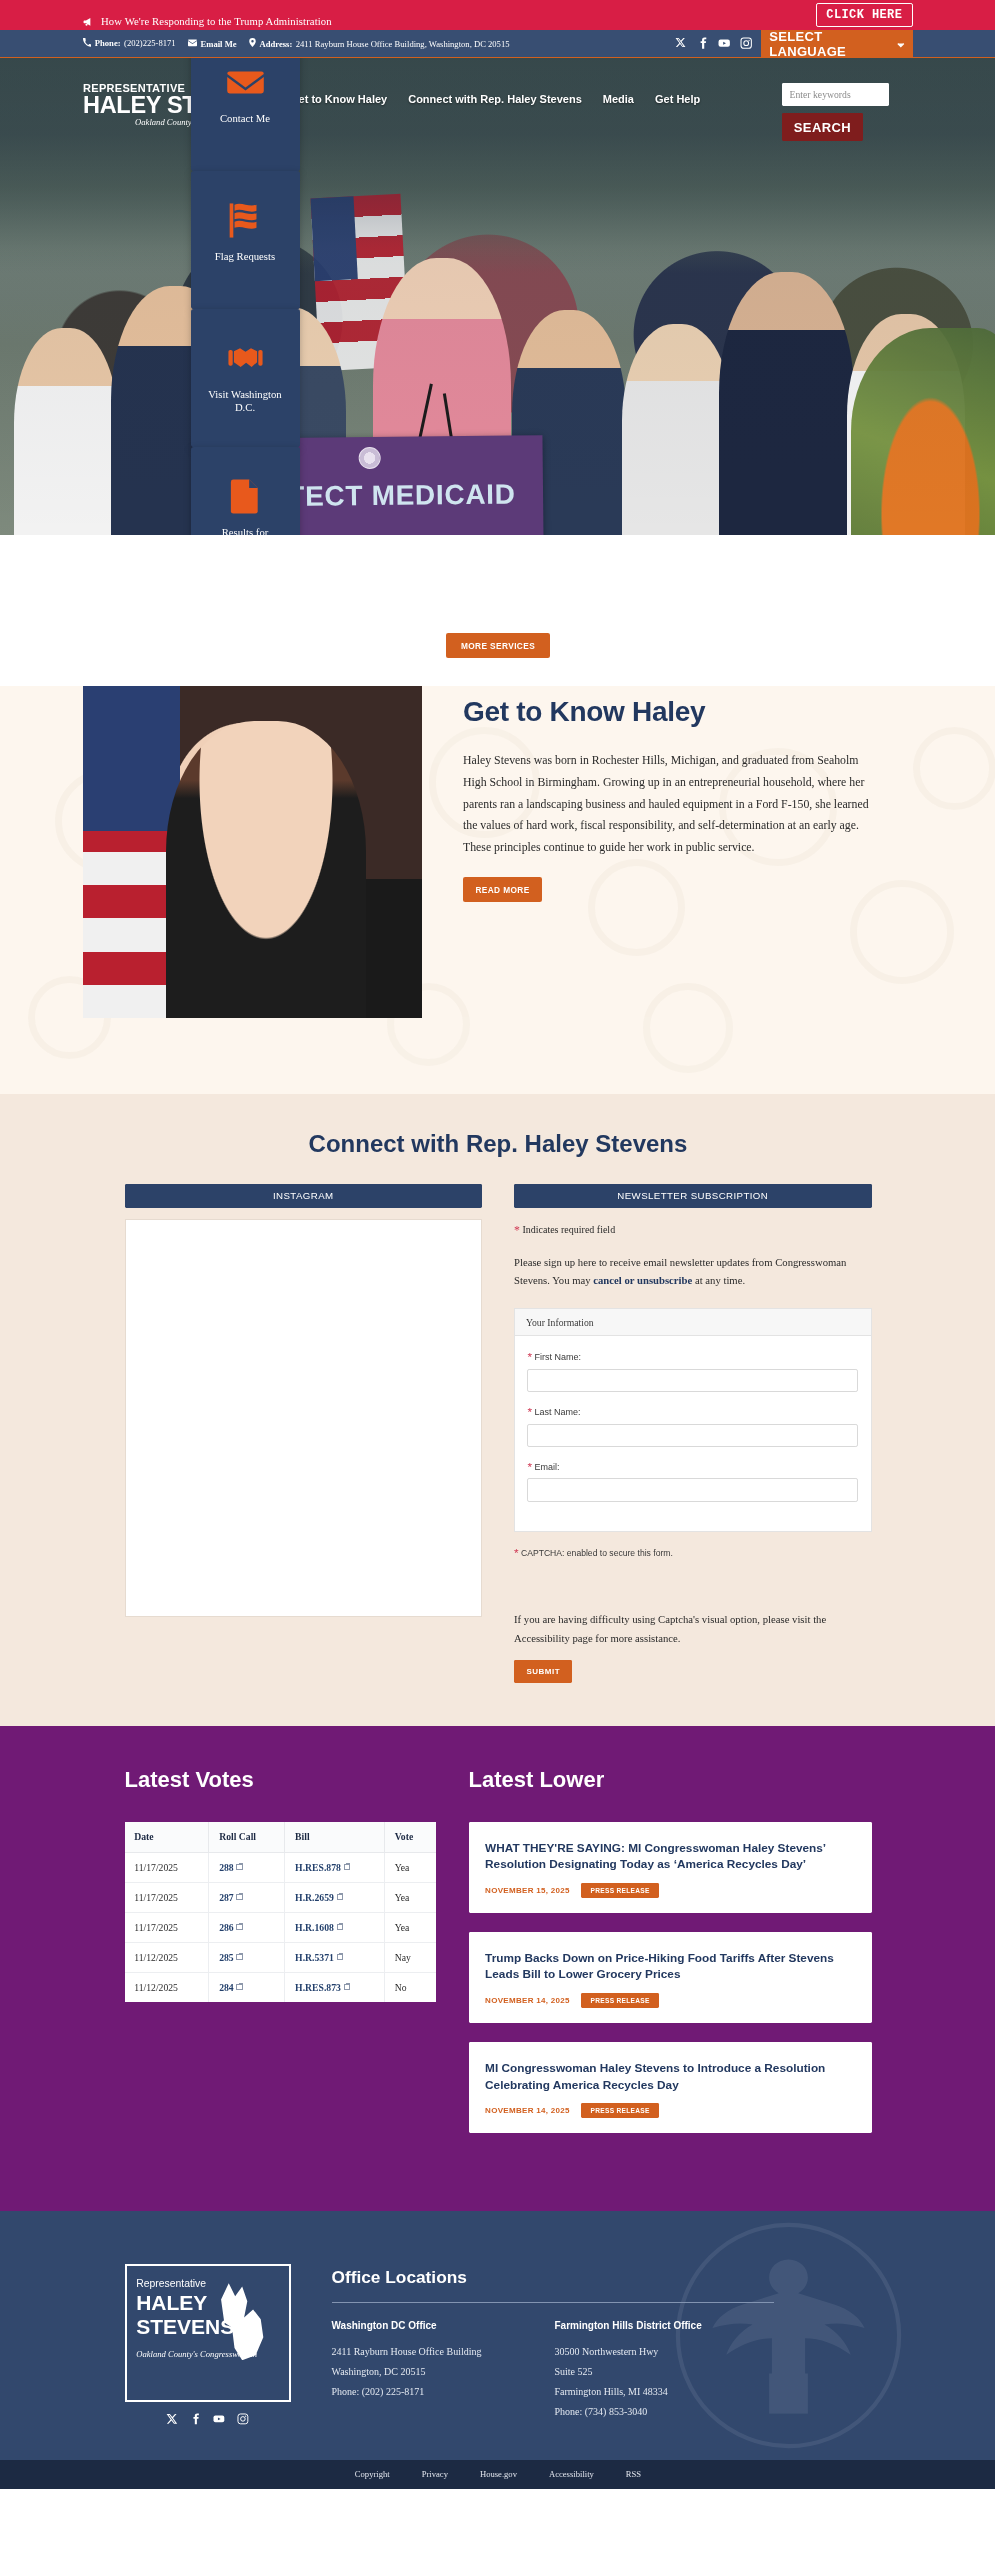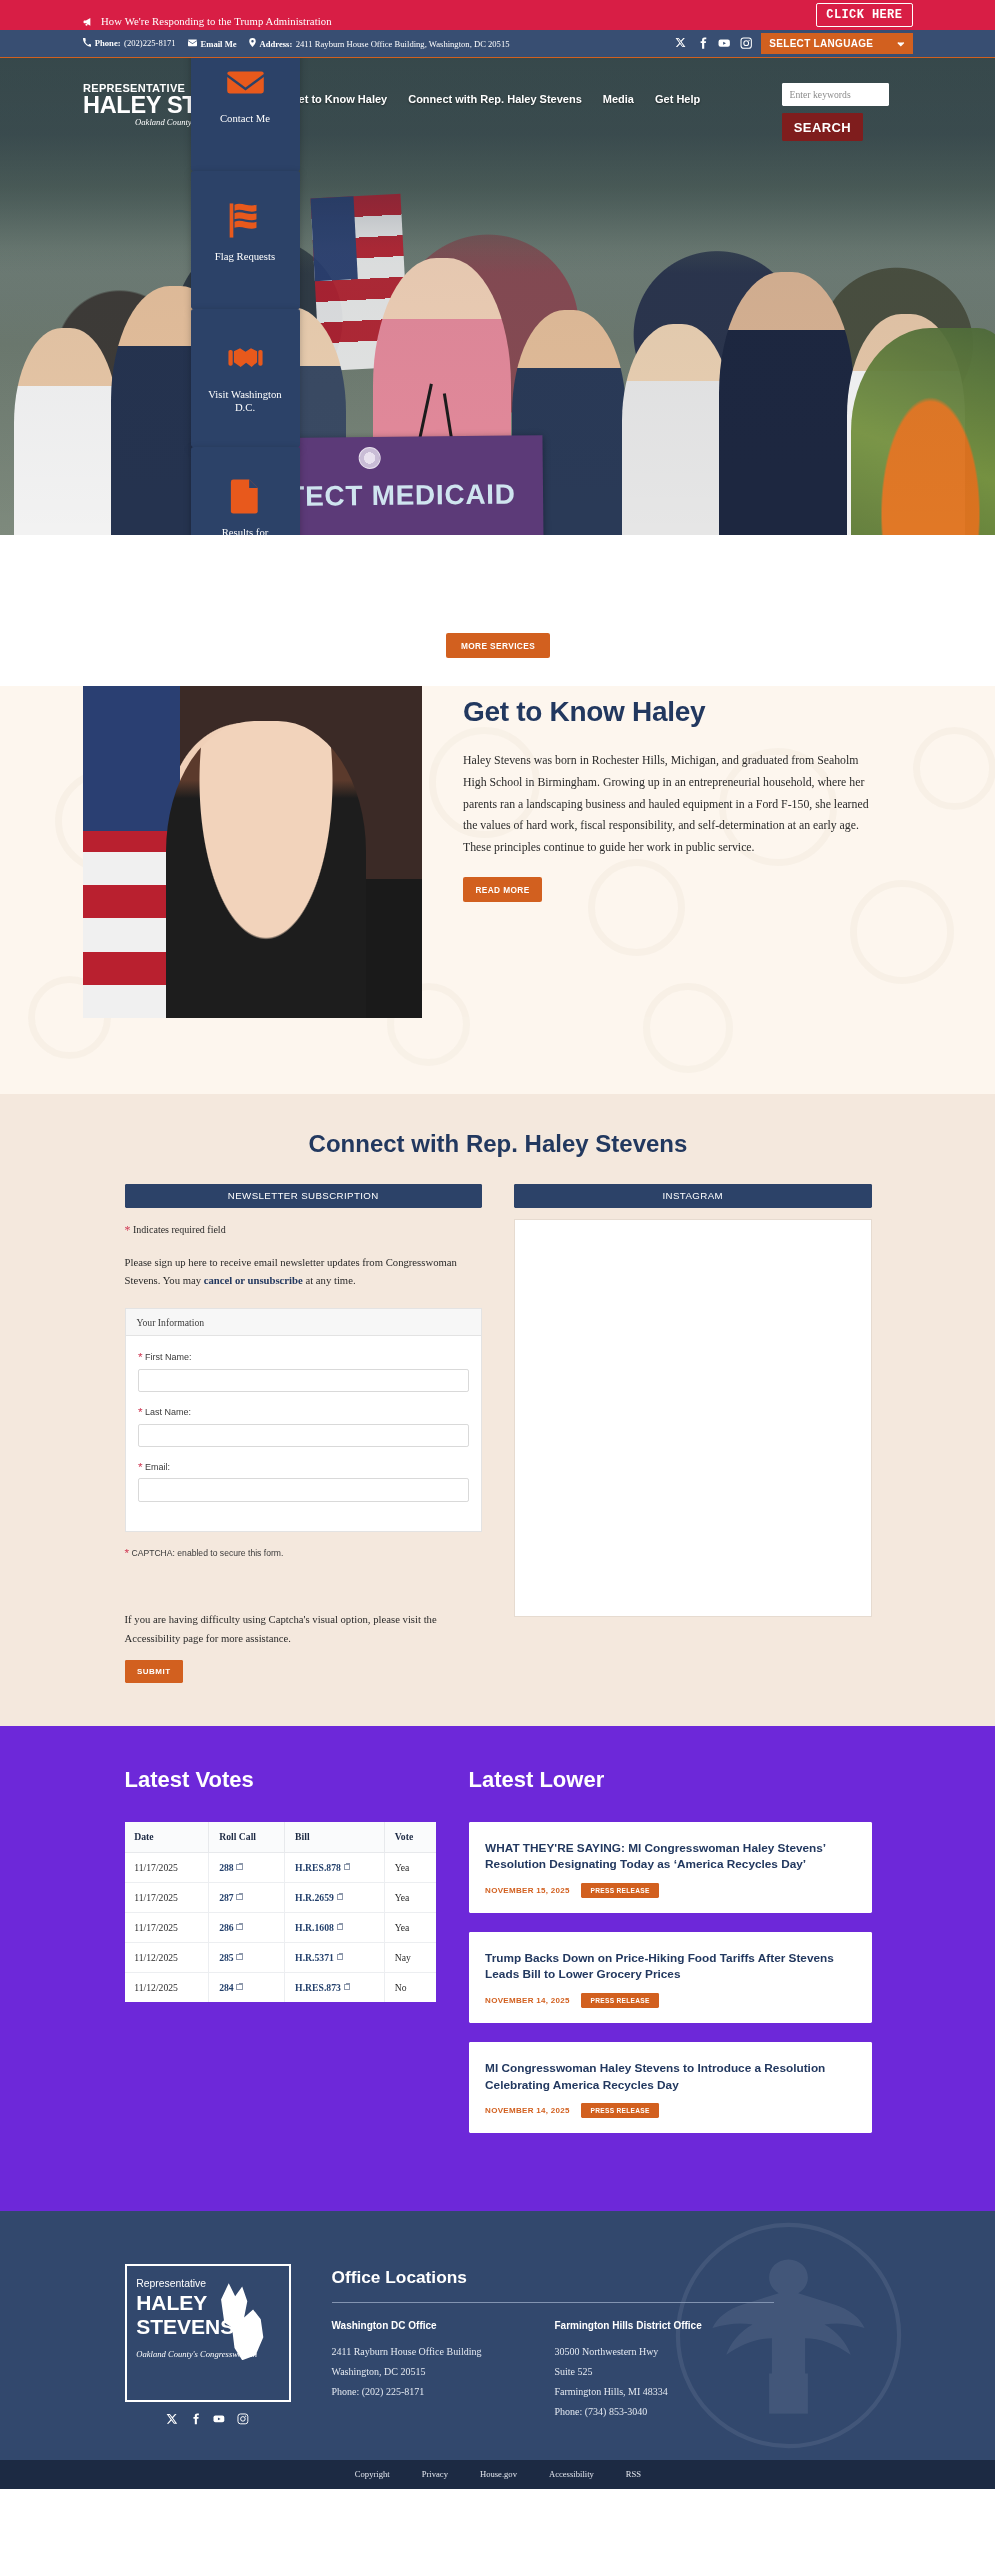--- a/index.html
+++ b/index.html
@@ -56,21 +56,21 @@
   .info-chunk { display:flex; align-items:center; gap:3.5px; }
   .info-chunk b { font-weight: bold; }
   .info-chunk .val { font-weight: normal; }
   .info-right { display: flex; align-items: center; gap: 9px; }
   .sicon { width: 12.4px; height: 12.4px; display:inline-block; fill:#fff; cursor:pointer; }
   .lang-select {
     background: #d2601f;
     color:#fff;
     font-family:"Liberation Sans", sans-serif;
     font-weight:bold;
-    font-size:10px;
+    font-size:13px;
     letter-spacing:0.3px;
     border:none;
     padding: 4.8px 8.3px;
     width: 152px;
     display:flex; align-items:center; justify-content:space-between;
     cursor: pointer;
   }
 
   
   .hero {
@@ -278,21 +278,21 @@
   }
   .captcha-note { margin-top:14px; font-family:"Liberation Sans",sans-serif; font-size:8.6px; color:#3a3a3a; }
   .access-note { margin-top:50px; font-size:10.7px; line-height:1.75; color:#2a2a2a; }
   .submit-btn {
     margin-top:12.4px; background:#d2601f; border:none; color:#fff;
     font-family:"Liberation Sans",sans-serif; font-weight:bold; font-size:8px;
     letter-spacing:0.5px; padding:7px 12.4px; cursor:pointer; border-radius:1.4px;
   }
 
   
-  .latest { background:#6d28d9; padding:41px 6px 59px; }
+  .latest { background:#701a75; padding:41px 6px 59px; }
   .latest-inner { width:747px; margin:0 auto; display:flex; gap:33px; }
   .latest-left { width:311px; }
   .latest-right { flex:1; }
   .latest-h {
     font-family:"Liberation Sans",sans-serif; font-weight:bold; color:#fff;
     font-size:22px; margin-bottom:29px;
   }
   .votes-table { width:100%; background:#fff; border-collapse:collapse; font-size:9.7px; }
   .votes-table th {
     text-align:left; font-family:"Liberation Serif",serif; font-weight:bold;
@@ -557,20 +557,24 @@
       <p class="gtk-para">Haley Stevens was born in Rochester Hills, Michigan, and graduated from Seaholm High School in Birmingham. Growing up in an entrepreneurial household, where her parents ran a landscaping business and hauled equipment in a Ford F-150, she learned the values of hard work, fiscal responsibility, and self-determination at an early age. These principles continue to guide her work in public service.</p>
       <button class="read-more">READ MORE</button>
     </div>
   </div>
 </section>
 
 <section class="connect">
   <h2 class="connect-title">Connect with Rep. Haley Stevens</h2>
   <div class="connect-inner">
     <div class="col">
+      <div class="col-head">INSTAGRAM</div>
+      <div class="ig-embed"></div>
+    </div>
+    <div class="col">
       <div class="col-head">NEWSLETTER SUBSCRIPTION</div>
       <div class="form-note">
         <span class="req-star">*</span>
         <span>Indicates required field</span>
       </div>
       <p class="form-desc">
         <span>Please sign up here to receive email newsletter updates from Congresswoman Stevens. You may </span><a>cancel or unsubscribe</a><span> at any time.</span>
       </p>
 
       <div class="fieldset">
@@ -600,24 +604,20 @@
         </div>
       </div>
 
       <div class="captcha-note">
         <span class="req-star">*</span>
         <span>CAPTCHA: enabled to secure this form.</span>
       </div>
 
       <p class="access-note">If you are having difficulty using Captcha's visual option, please visit the Accessibility page for more assistance.</p>
       <button class="submit-btn">SUBMIT</button>
-    </div>
-    <div class="col">
-      <div class="col-head">INSTAGRAM</div>
-      <div class="ig-embed"></div>
     </div>
   </div>
 </section>
 
 <section class="latest">
   <div class="latest-inner">
     <div class="latest-left">
       <h2 class="latest-h">Latest Votes</h2>
       <table class="votes-table">
         <thead>

